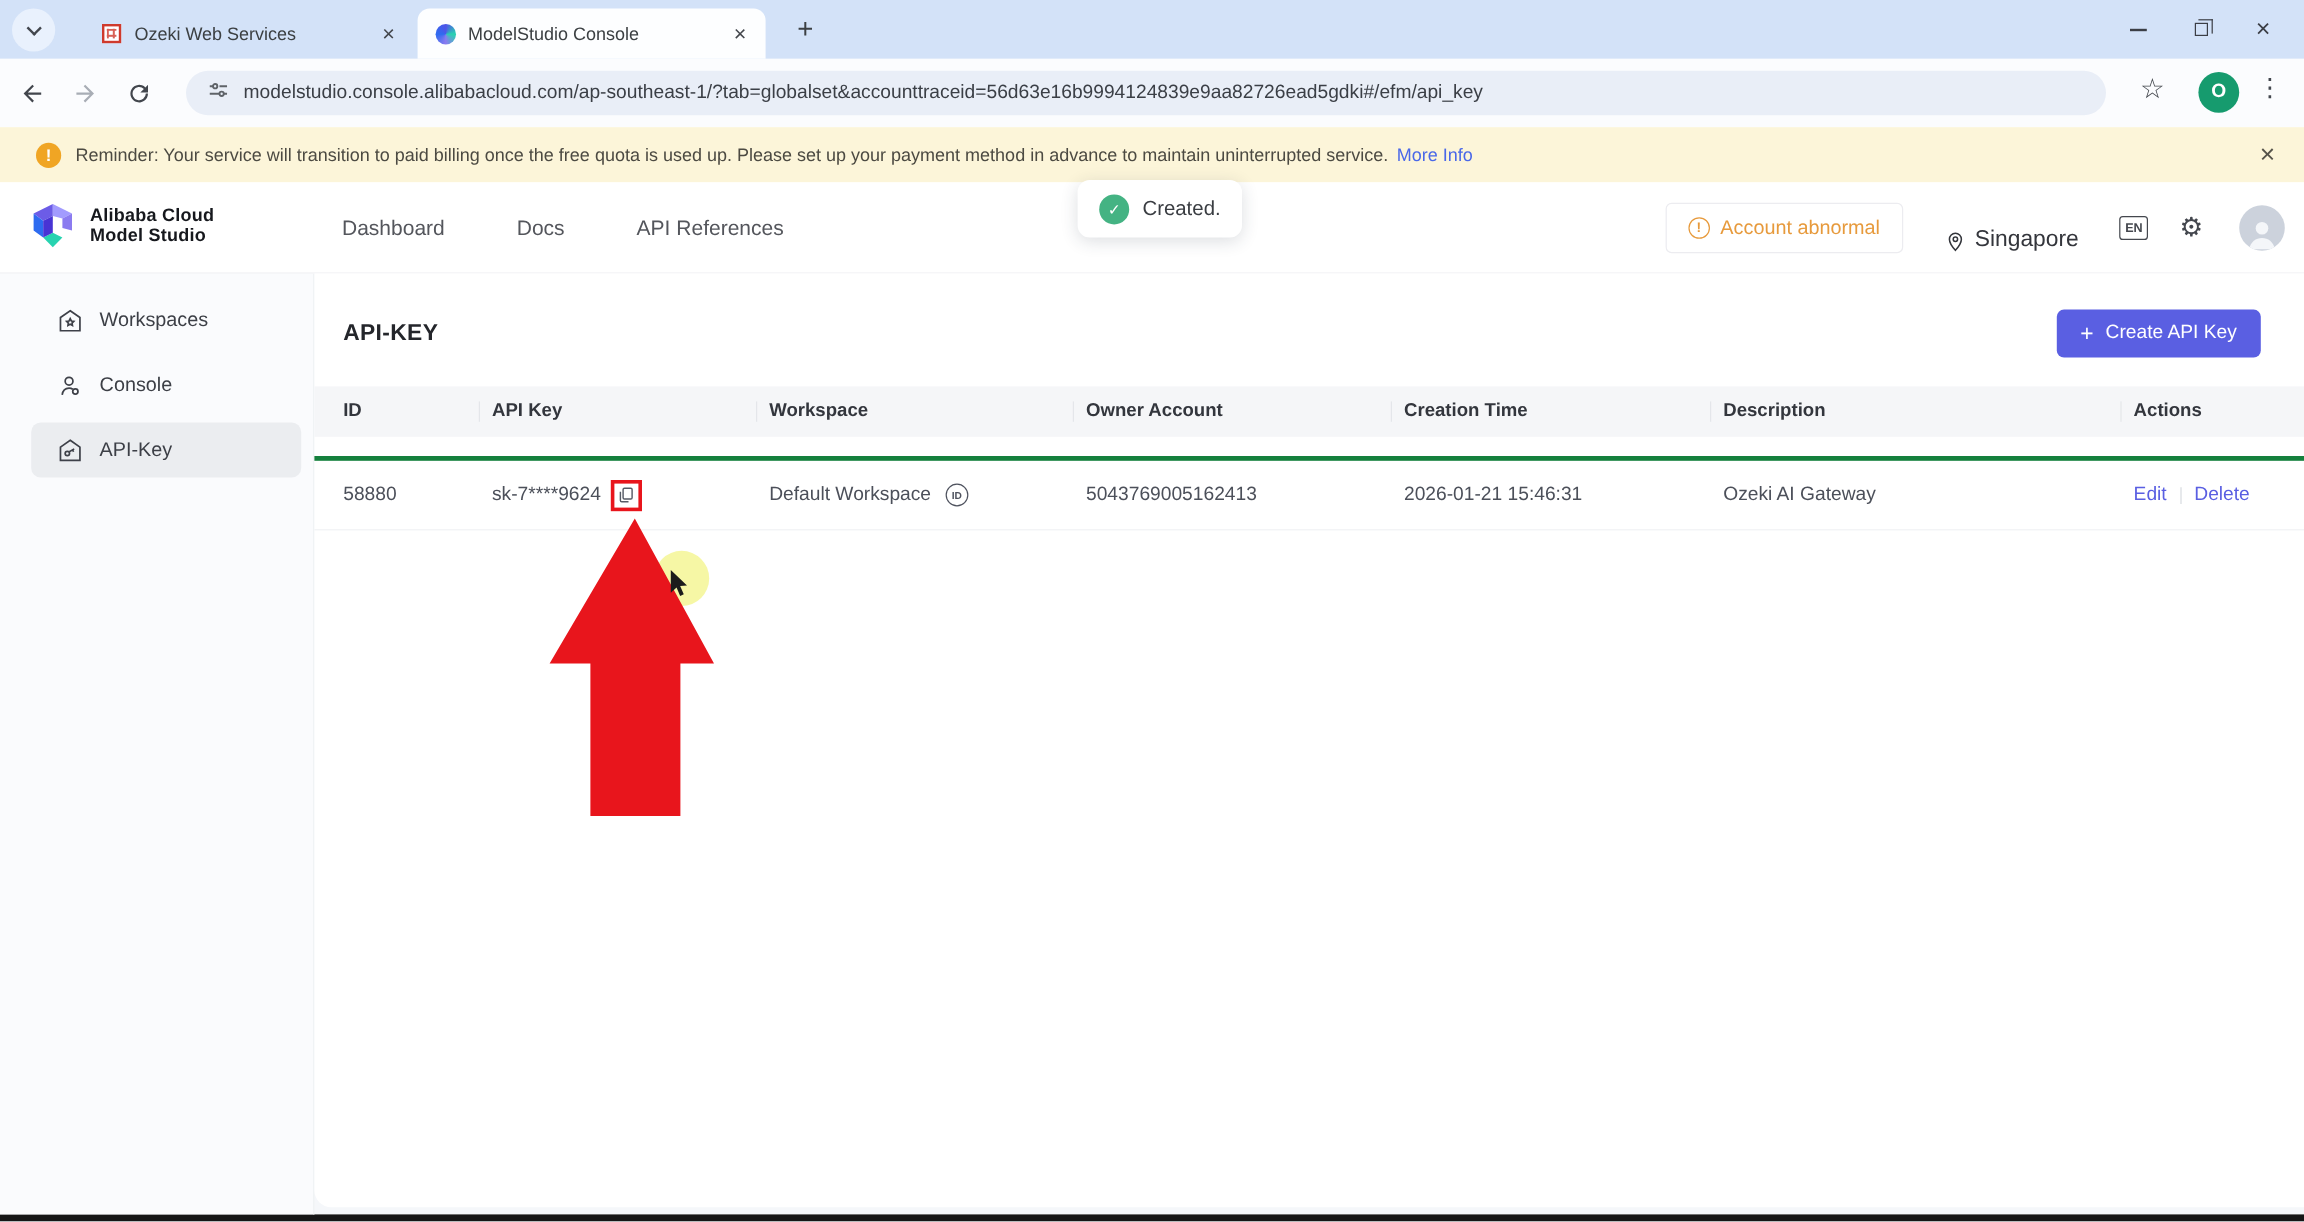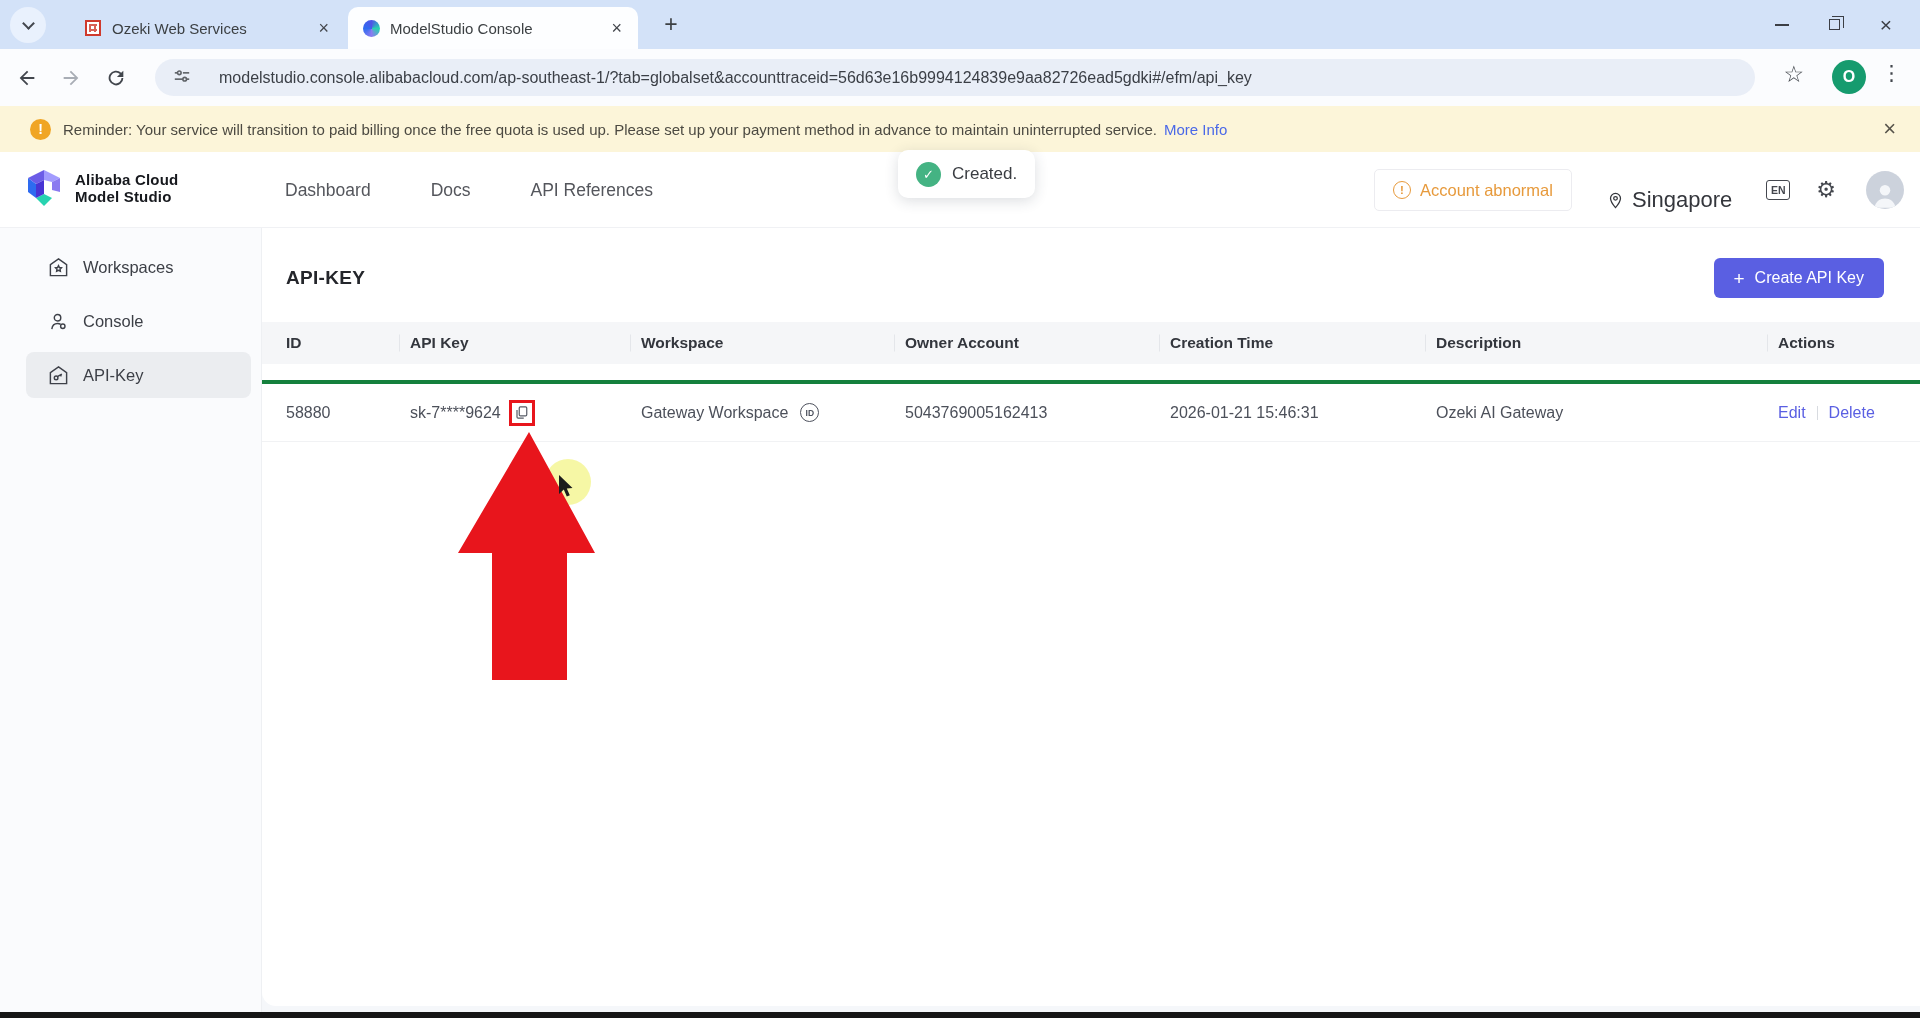--- a/index.html
+++ b/index.html
@@ -38,21 +38,21 @@
      border:1.5px solid #3b3e45; border-left:none; border-bottom:none; }
   .win-close { font-size:21px; }
 
   
   .toolbar { position:relative; height:57px; background:#fbfcfe; display:flex; align-items:center; }
   .nav-ico { width:34px; height:34px; display:flex; align-items:center; justify-content:center; flex:none; }
   .nav-ico svg { width:22px; height:22px; fill:#42464d; }
   .nav-ico.disabled svg { fill:#a8adb5; }
   .back { margin-left:10px; } .fwd { margin-left:10px; } .reload { margin-left:11px; }
   .urlbar { position:absolute; left:155px; top:10px; width:1600px; height:37px; background:#e9eef7;
-    border-radius:19px; display:flex; align-items:center; padding:0 18px; gap:28px; }
+    border-radius:19px; display:flex; align-items:center; padding:0 18px; gap:12px; }
   .site-info svg { width:18px; height:18px; stroke:#5f6368; fill:none; stroke-width:1.8; }
   .url-text { font-size:16px; color:#3b3f46; white-space:nowrap; overflow:hidden; }
   .star { position:absolute; right:116px; top:14px; font-size:23px; color:#45494f; line-height:1; }
   .profile { position:absolute; right:54px; top:11px; width:34px; height:34px; border-radius:50%;
     background:#169b6e; color:#fff; font-size:16px; font-weight:bold;
     display:flex; align-items:center; justify-content:center; }
   .menu-dots { position:absolute; right:18px; top:12px; font-size:21px; color:#42464d; }
 
   
   .banner { position:relative; height:46px; background:#fcf5d9; display:flex; align-items:center;
@@ -67,21 +67,21 @@
   .appheader { position:relative; height:76px; background:#fff; border-bottom:1px solid #f0f1f4; }
   .logo { position:absolute; left:22px; top:15px; display:flex; align-items:center; gap:9px; }
   .logo-text { font-size:15px; font-weight:bold; color:#16181d; line-height:17px; letter-spacing:.2px; }
   .topnav { position:absolute; left:285px; top:0; height:76px; display:flex; align-items:center; gap:60px; }
   .topnav .nav-item { font-size:17.5px; color:#54565c; }
   .hdr-right { position:absolute; right:16px; top:0; height:76px; display:flex; align-items:center; }
   .acct-box { display:flex; align-items:center; gap:9px; border:1px solid #ececf0; border-radius:5px;
     background:#fff; height:42px; padding:0 18px; color:#e79a3c; font-size:16.5px; }
   .acct-ico { width:18px; height:18px; border:1.6px solid #e79a3c; border-radius:50%; color:#e79a3c;
     font-size:11.5px; font-weight:bold; display:flex; align-items:center; justify-content:center; }
-  .region { display:flex; align-items:center; gap:7px; margin-left:34px; color:#34363c; font-size:22px;margin-top:20px; }
+  .region { display:flex; align-items:flex-end; gap:7px; margin-left:34px; color:#34363c; font-size:19px;margin-top:20px; }
   .region svg { width:19px; height:19px; stroke:#34363c; fill:none; stroke-width:1.6; }
   .lang-badge { margin-left:34px; width:24px; height:20px; border:1.7px solid #44474e; border-radius:3px;
     font-size:10.5px; font-weight:bold; color:#44474e; display:flex; align-items:center; justify-content:center; }
   .gear { margin-left:26px; font-size:22px; color:#44474e; }
   .avatar { margin-left:30px; width:38px; height:38px; border-radius:50%; background:#ccd2dc; overflow:hidden;
     display:flex; align-items:flex-end; justify-content:center; }
   .avatar svg { width:30px; height:30px; fill:#f4f6f9; }
 
   
   .toast { position:absolute; left:898px; top:150px; height:48px; background:#fff; border-radius:10px;
@@ -302,21 +302,21 @@
         <div class="cellflex">
           <span>sk-7****9624</span>
           <span class="copy-wrap">
             <svg viewBox="0 0 20 20">
               <rect x="7" y="2.5" width="10" height="12" rx="1.5"></rect>
               <path d="M4 6.5 V16 a1.5 1.5 0 0 0 1.5 1.5 H13"></path>
             </svg>
           </span>
         </div>
         <div class="cellflex">
-          <span>Gateway Workspace</span>
+          <span>Default Workspace</span>
           <span class="id-badge">ID</span>
         </div>
         <div>5043769005162413</div>
         <div>2026-01-21 15:46:31</div>
         <div>Ozeki AI Gateway</div>
         <div class="actions">
           <span class="link">Edit</span>
           <span class="vdiv"></span>
           <span class="link">Delete</span>
         </div>

